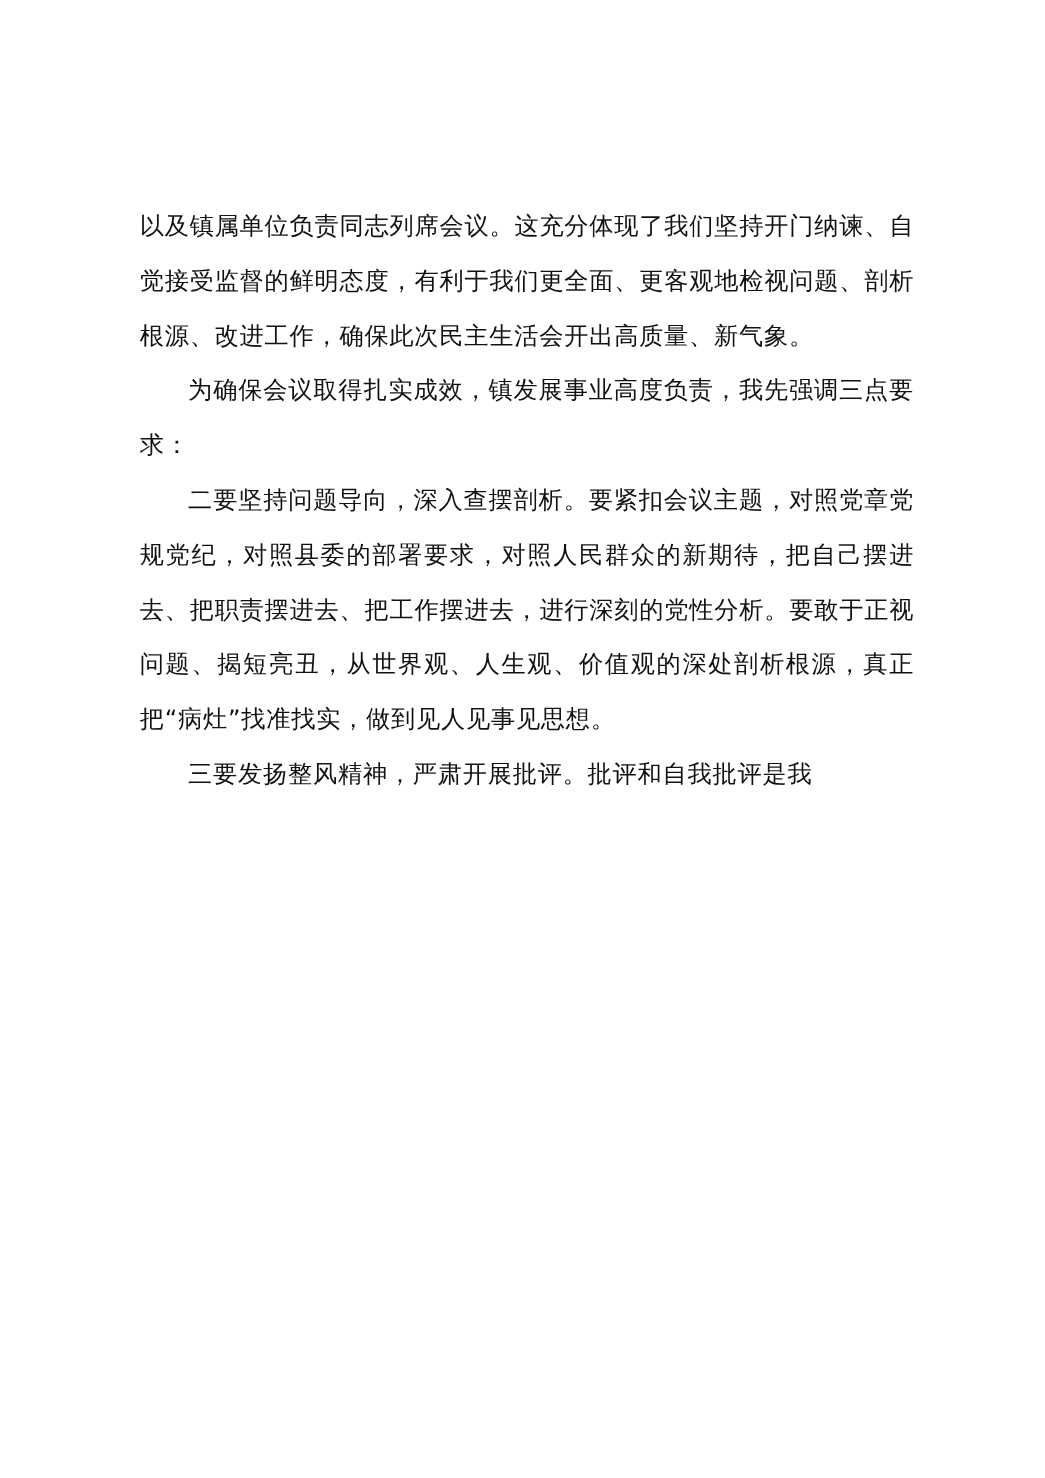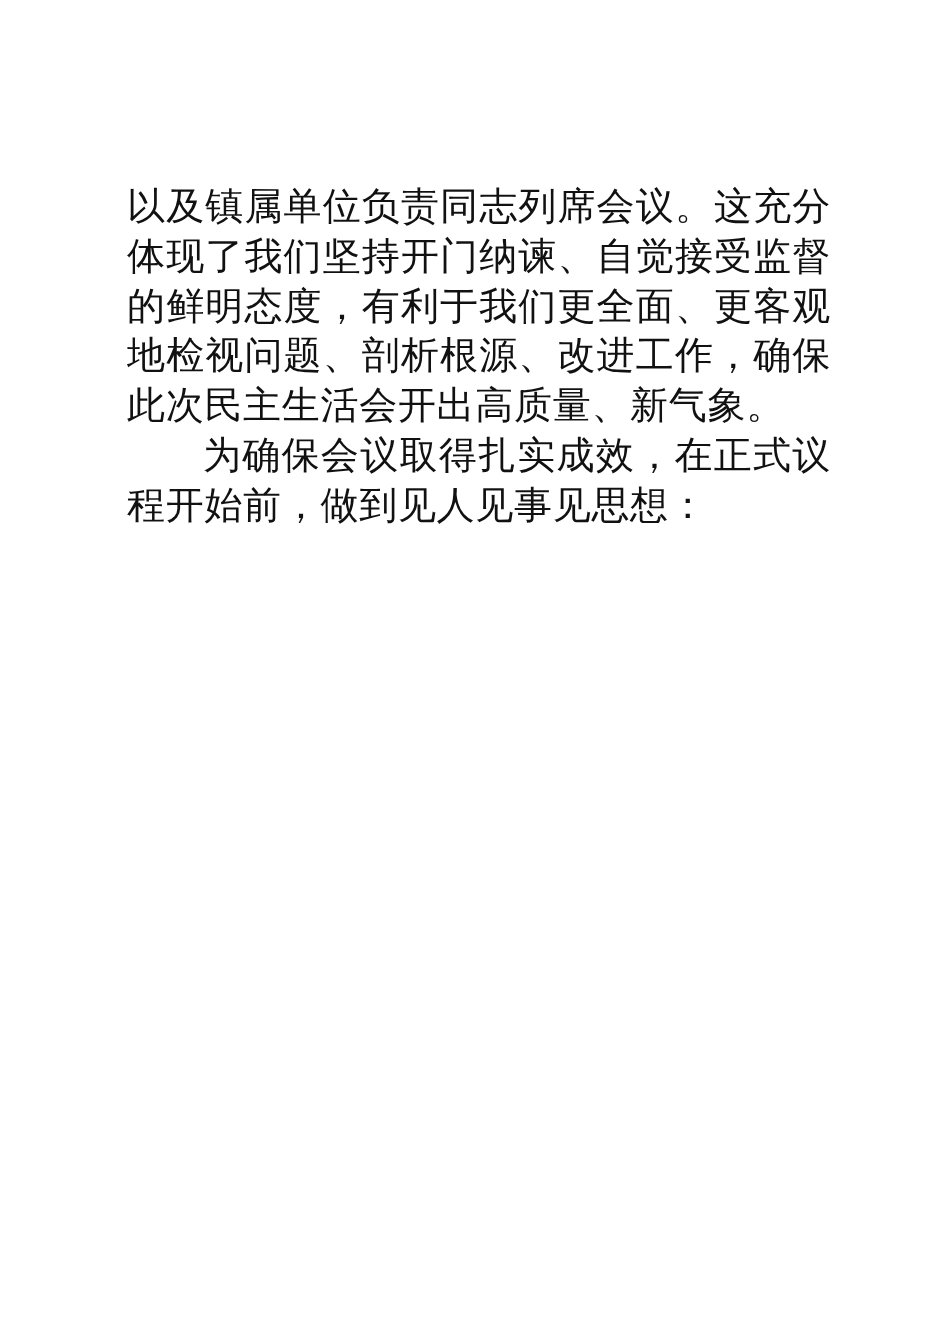--- a/index.html
+++ b/index.html
@@ -13,34 +13,36 @@
       position: relative;
       overflow: hidden;
     }
     .page {
       position: absolute;
       left: 127px;
       top: 182px;
       width: 704px;
       color: #111111;
       font-family: "DejaVu Sans", "Liberation Sans", sans-serif;
-      font-size: 38px;
+      font-size: 22px;
       line-height: 49.8px;
       letter-spacing: 0.7px;
     }
     .para {
       margin: 0;
       padding: 0;
       text-align: justify;
       text-align-last: left;
       word-break: break-all;
     }
     .para.indent {
       text-indent: 2em;
     }
   </style>
 </head>
 <body>
 
 <div class="page">
   <p class="para">以及镇属单位负责同志列席会议。这充分体现了我们坚持开门纳谏、自觉接受监督的鲜明态度，有利于我们更全面、更客观地检视问题、剖析根源、改进工作，确保此次民主生活会开出高质量、新气象。</p>
-  <p class="para indent">为确保会议取得扎实成效，在正式议程开始前，做到见人见事见思想：</p>
+  <p class="para indent">为确保会议取得扎实成效，镇发展事业高度负责，我先强调三点要求：</p>
+  <p class="para indent">二要坚持问题导向，深入查摆剖析。要紧扣会议主题，对照党章党规党纪，对照县委的部署要求，对照人民群众的新期待，把自己摆进去、把职责摆进去、把工作摆进去，进行深刻的党性分析。要敢于正视问题、揭短亮丑，从世界观、人生观、价值观的深处剖析根源，真正把“病灶”找准找实，做到见人见事见思想。</p>
+  <p class="para indent">三要发扬整风精神，严肃开展批评。批评和自我批评是我</p>
 </div>
 
 </body></html>

